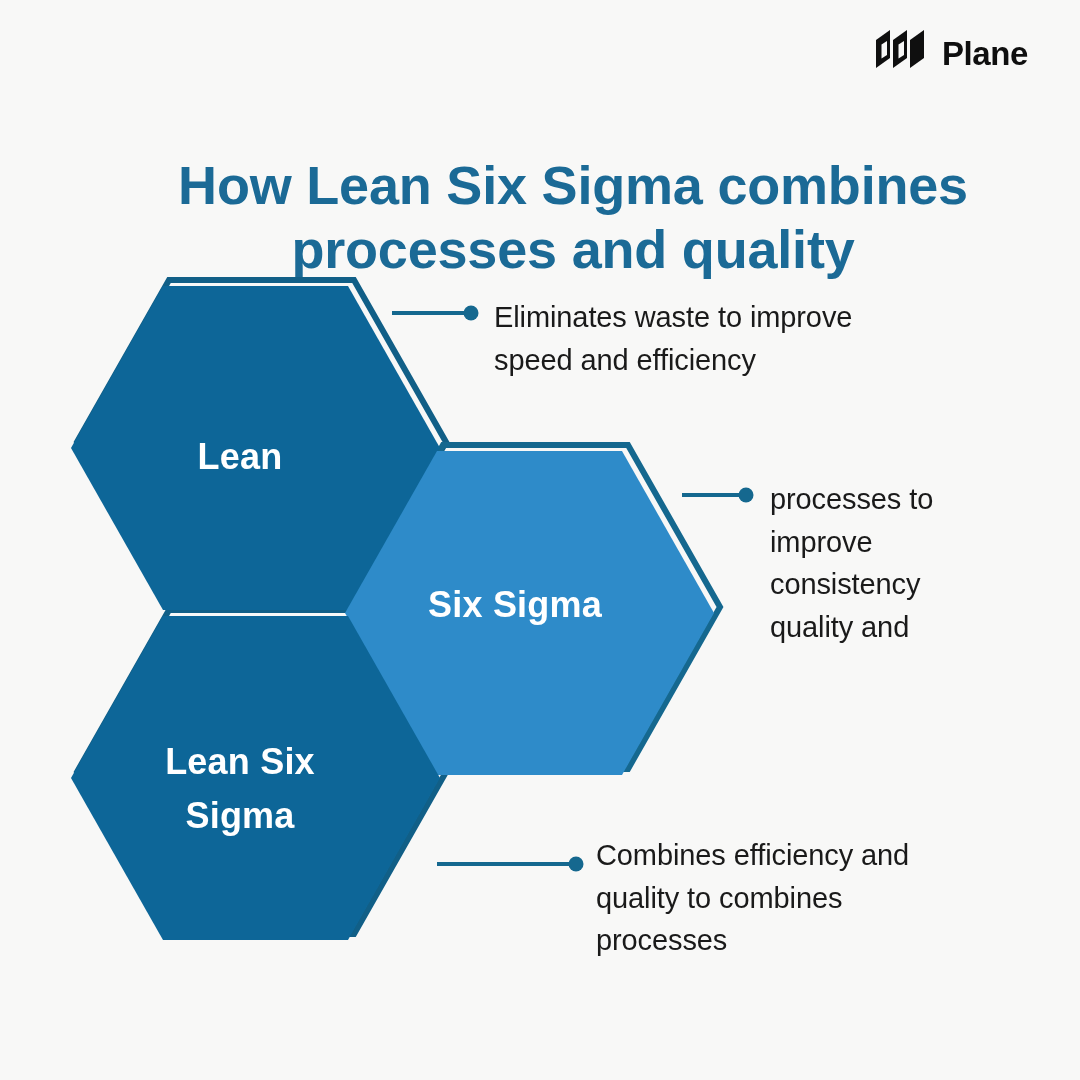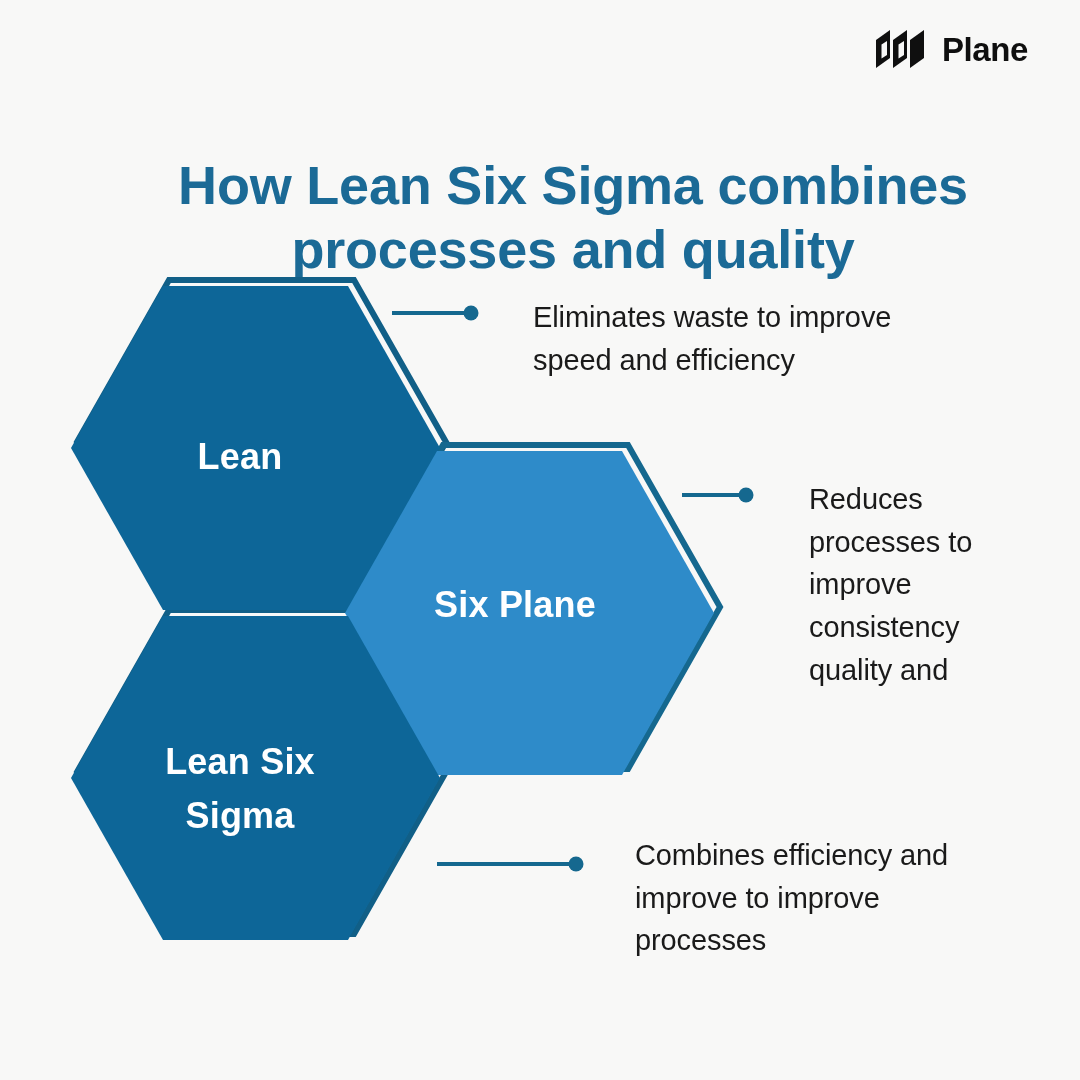--- a/index.html
+++ b/index.html
@@ -14,21 +14,21 @@
     overflow: hidden;
     position: relative;
   }
 
   
   #brand {
     position: absolute;
     top: 28px;
     right: 52px;
     display: flex;
-    align-items: center;
+    align-items: flex-end;
     gap: 12px;
   }
   #brand .mark { display: block; }
   #brand .wordmark {
     font-size: 33px;
     font-weight: bold;
     color: #0f0f0f;
     letter-spacing: -0.4px;
     line-height: 1;
   }
@@ -79,21 +79,20 @@
   .hex-label.sixsigma  { left: 380px; top: 578px; width: 270px; }
   .hex-label.lss       { left: 105px; top: 735px; width: 270px; }
 
   
   .callout-text {
     position: absolute;
     color: #1a1a1a;
     font-size: 29px;
     line-height: 1.47;
     letter-spacing: -0.1px;
-    margin-left: 39px;
   }
   .callout-text.c1 { left: 494px; top: 296px; width: 420px; }
   .callout-text.c2 { left: 770px; top: 478px; width: 195px; }
   .callout-text.c3 { left: 596px; top: 834px; width: 380px; }
 </style>
 </head>
 <body>
 
 <div id="brand">
   <svg class="mark" width="56" height="42" viewBox="0 0 56 42" aria-hidden="true">
@@ -149,40 +148,39 @@
       <line x1="437" y1="864" x2="570" y2="864" stroke="#15688f" stroke-width="4"></line>
       <circle cx="576" cy="864" r="7.5" fill="#15688f"></circle>
     </g>
   </svg>
 
   <div class="hex-label lean">
     <span>Lean</span>
   </div>
 
   <div class="hex-label sixsigma">
-    <span>Six Plane</span>
+    <span>Six Sigma</span>
   </div>
 
   <div class="hex-label lss">
     <div>Lean Six</div>
     <div>Sigma</div>
   </div>
 
   <div class="callout-text c1">
     <div>Eliminates waste to improve</div>
     <div>speed and efficiency</div>
   </div>
 
   <div class="callout-text c2">
-    <div>Reduces</div>
     <div>processes to</div>
     <div>improve</div>
     <div>consistency</div>
     <div>quality and</div>
   </div>
 
   <div class="callout-text c3">
     <div>Combines efficiency and</div>
-    <div>improve to improve</div>
+    <div>quality to combines</div>
     <div>processes</div>
   </div>
 
 </div>
 
 </body></html>

